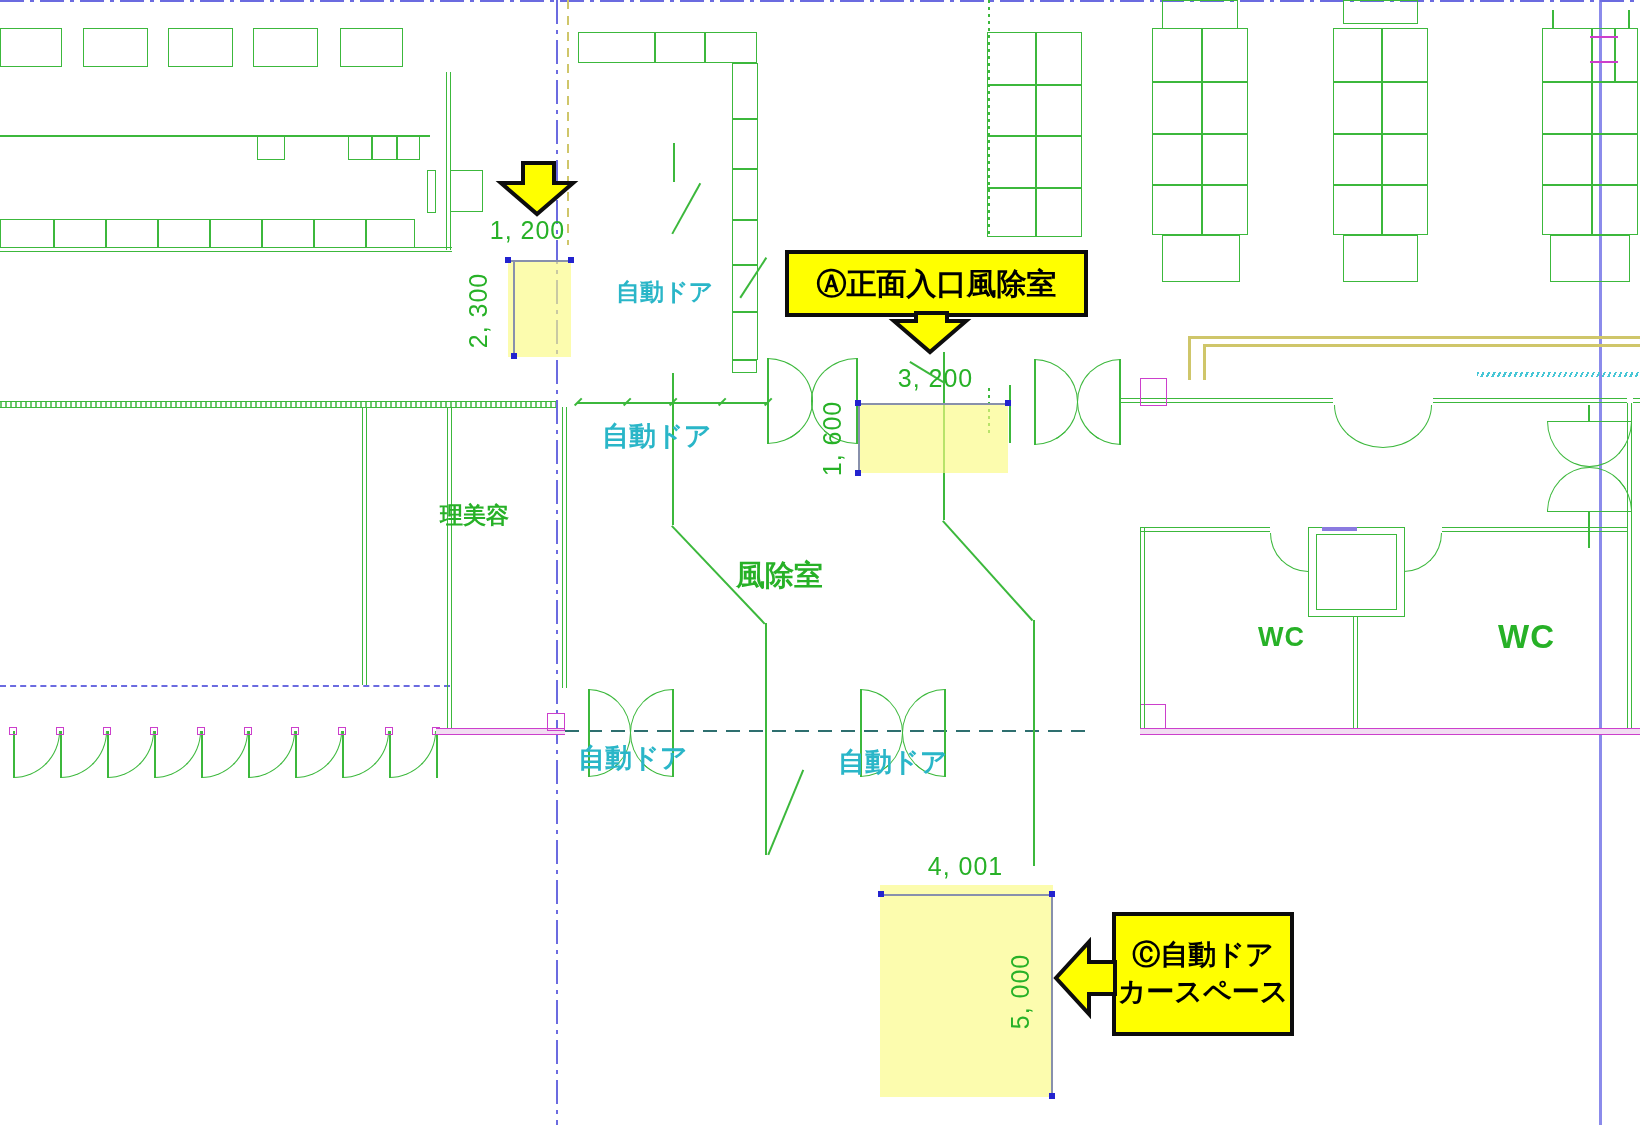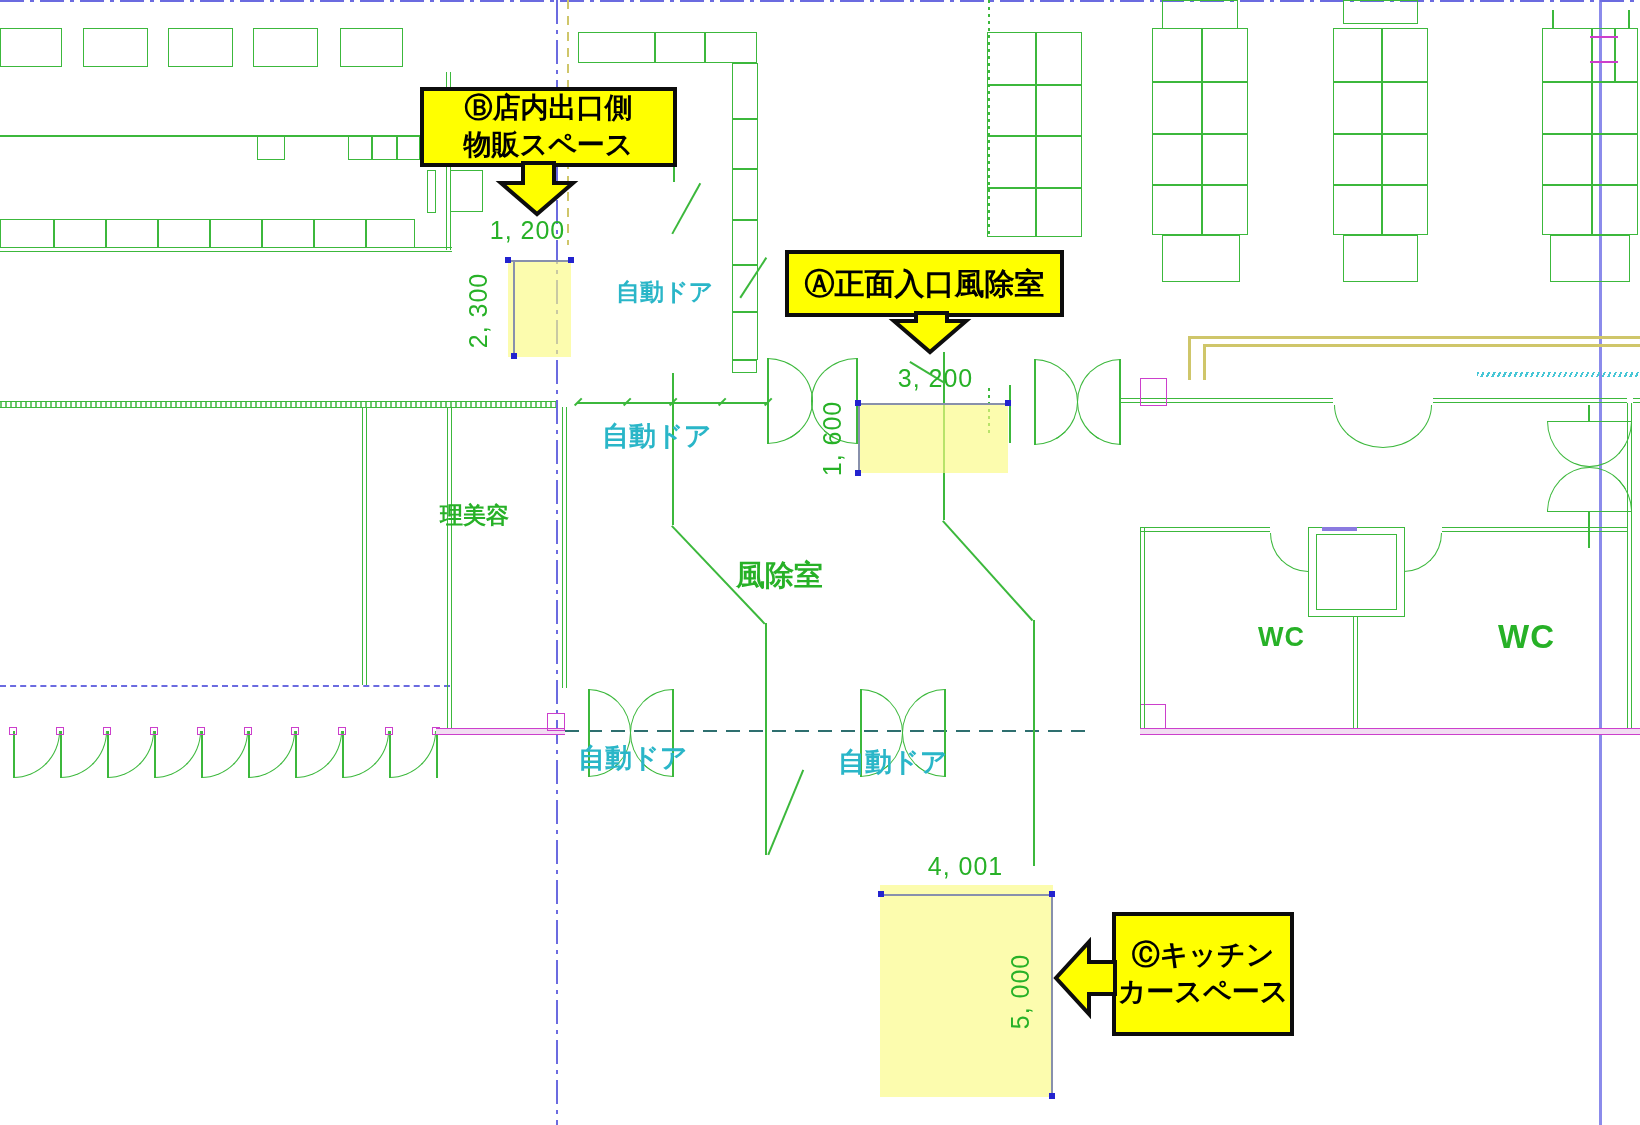--- a/index.html
+++ b/index.html
@@ -261,36 +261,32 @@
 
   <div class="lblc" style="left:616px;top:276px;font-size:24px;font-weight:600">自動ドア</div>
   <div class="lblc" style="left:602px;top:418px;font-size:27px;font-weight:600">自動ドア</div>
   <div class="lblg" style="left:440px;top:500px;font-size:23px;font-weight:600">理美容</div>
   <div class="lblg" style="left:736px;top:556px;font-size:29px;font-weight:600">風除室</div>
   <div class="lblc" style="left:578px;top:740px;font-size:27px;font-weight:600">自動ドア</div>
   <div class="lblc" style="left:838px;top:744px;font-size:27px;font-weight:600">自動ドア</div>
   <div class="lblg" style="left:1258px;top:622px;font-size:27px;font-weight:bold;letter-spacing:1px">WC</div>
   <div class="lblg" style="left:1498px;top:618px;font-size:33px;font-weight:bold;letter-spacing:1px">WC</div>
 
-  <div class="callout" style="left:420px;top:87px;width:257px;height:80px;font-size:28px">
-    <span>Ⓑ店内出口側</span>
-    <span>物販スペース</span>
-  </div>
   <svg style="left:497px;top:163px" width="80" height="54" viewBox="0 0 80 54">
     <path d="M26 0 H57 V20 H76 L40 51 L4 20 H26 Z" fill="#ffff00" stroke="#0d0d0d" stroke-width="4"></path>
   </svg>
 
-  <div class="callout" style="left:785px;top:250px;width:279px;height:67px;font-size:30px">
+  <div class="callout" style="left:785px;top:250px;width:303px;height:67px;font-size:30px">
     <span>Ⓐ正面入口風除室</span>
   </div>
   <svg style="left:890px;top:313px" width="80" height="42" viewBox="0 0 80 42">
     <path d="M26 0 H57 V8 H76 L40 39 L4 8 H26 Z" fill="#ffff00" stroke="#0d0d0d" stroke-width="4"></path>
   </svg>
 
   <div class="callout" style="left:1112px;top:912px;width:182px;height:124px;font-size:28px">
-    <span>Ⓒキッチン</span>
+    <span>Ⓒ自動ドア</span>
     <span>カースペース</span>
   </div>
   <svg style="left:1053px;top:938px" width="62" height="80" viewBox="0 0 62 80">
     <path d="M62 24 H36 V4 L3 40 L36 76 V56 H62 Z" fill="#ffff00" stroke="#0d0d0d" stroke-width="4"></path>
   </svg>
 
 </div>
 
 </body></html>

